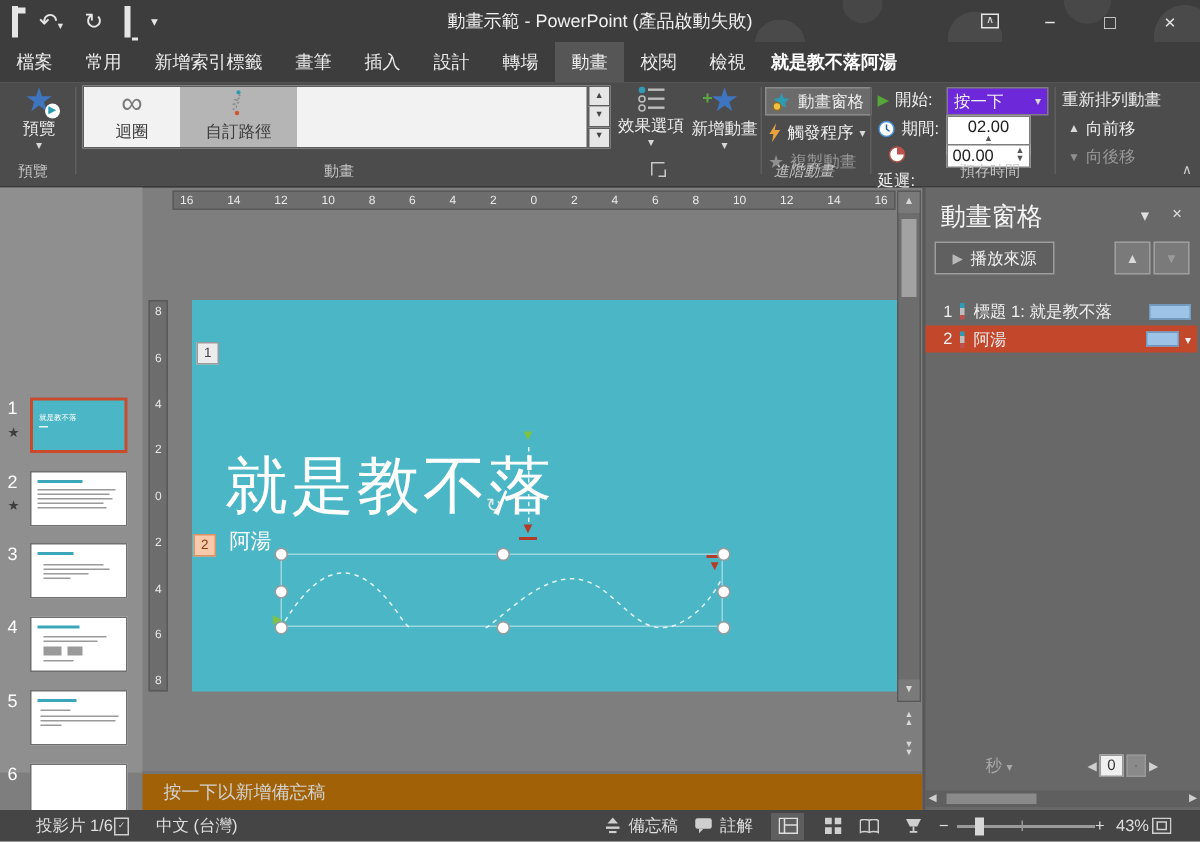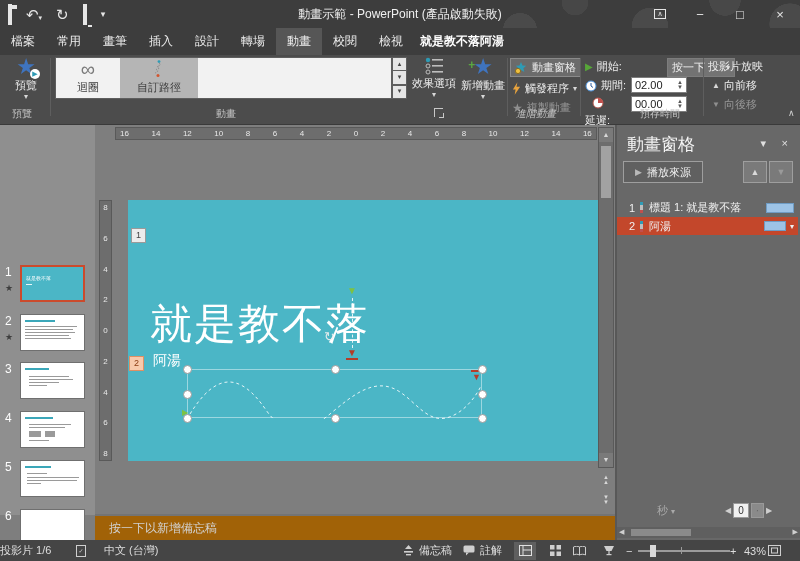--- a/index.html
+++ b/index.html
@@ -49,21 +49,21 @@
   .gal-item { width:64px; display:flex; flex-direction:column; align-items:center; justify-content:flex-end; padding-bottom:3px; color:#3c3c3c; font-size:11px; gap:2px; }
   .gal-item.selected { background:#b5b5b5; width:78px; }
   .gal-ico-inf { font-size:20px; line-height:18px; color:#7a7a7a; }
   .galscroll { position:absolute; left:392px; top:2px; width:15px; height:42px; display:flex; flex-direction:column; }
   .galscroll .g { flex:1; background:#e6e6e6; border:1px solid #5e5e5e; border-top:none; color:#444; font-size:7px; text-align:center; line-height:12px; }
   .galscroll .g:first-child { border-top:1px solid #5e5e5e; }
   .smallbtn { position:absolute; display:flex; align-items:center; gap:4px; color:#ededed; font-size:11px; white-space:nowrap; }
   .smallbtn.disabled { color:#979797; }
   .hl { background:#6b6b6b; border:1px solid #8a8a8a; padding:1px 4px; }
   .fieldlabel { color:#ededed; font-size:11px; }
-  .combo { background:#737373; border:1px solid #7d7d7d; color:#f0f0f0; font-size:11px; padding:1px 4px; display:flex; align-items:center; justify-content:space-between;margin-left:36px; }
+  .combo { background:#6d28d9; border:1px solid #7d7d7d; color:#f0f0f0; font-size:11px; padding:1px 4px; display:flex; align-items:center; justify-content:space-between; }
   .spin { background:#ffffff; border:1px solid #7d7d7d; color:#222; font-size:11px; padding:1px 3px; display:flex; align-items:center; justify-content:space-between; }
   .spin .arr { display:flex; flex-direction:column; font-size:6px; color:#555; line-height:5px; }
   .dlglaunch { position:absolute; width:9px; height:9px; border-left:1px solid #c8c8c8; border-top:1px solid #c8c8c8; }
   .dlglaunch::after { content:""; position:absolute; right:-1px; bottom:-1px; width:4px; height:4px; border-right:1px solid #c8c8c8; border-bottom:1px solid #c8c8c8; }
 
   
   .thumbpanel { position:absolute; left:0; top:125px; width:95px; height:390px; background:#8f8f8f; }
   .thumb { position:absolute; left:20px; width:65px; height:37px; background:#fff; border:1px solid #6f6f6f; }
   .thumb.sel { border:2px solid #cb4a2c; }
   .tnum { position:absolute; left:5px; width:14px; font-size:12px; color:#fdfdfd; }
@@ -144,20 +144,21 @@
         </span>
       <span class="wb">−</span>
       <span class="wb">□</span>
       <span class="wb">×</span>
     </div>
   </div>
 
   <div class="tabbar">
     <span class="tab">檔案</span>
     <span class="tab">常用</span>
+    <span class="tab">新增索引標籤</span>
     <span class="tab">畫筆</span>
     <span class="tab">插入</span>
     <span class="tab">設計</span>
     <span class="tab">轉場</span>
     <span class="tab active">動畫</span>
     <span class="tab">校閱</span>
     <span class="tab">檢視</span>
     <span class="account">就是教不落阿湯</span>
 
   </div>
@@ -243,21 +244,21 @@
       <span>按一下</span>
         <span class="caret">▾</span>
     </div>
     <div class="smallbtn" style="left:585px; top:23px;">
       <svg width="12" height="12" viewBox="0 0 12 12">
           <circle cx="6" cy="6" r="5" fill="#fff" stroke="#4a90d9"></circle>
           <path d="M6 3 v3 l2 1.5" stroke="#2a5d9e" fill="none"></path>
         </svg>
       <span class="fieldlabel">期間:</span>
     </div>
-    <div class="spin" style="position:absolute; left:631px; top:22px; width:56px;">
+    <div class="spin" style="position:absolute; left:631px; top:22px; width:56px;flex-direction:column;">
       <span>02.00</span>
       <span class="arr">
           <span>▲</span>
           <span>▼</span>
         </span>
     </div>
     <div class="smallbtn" style="left:585px; top:42px;flex-direction:column;">
       <svg width="12" height="12" viewBox="0 0 12 12">
           <circle cx="6" cy="6" r="5" fill="#fff" stroke="#b45046"></circle>
           <path d="M6 6 L6 1 A5 5 0 0 1 11 6 Z" fill="#c0504d"></path>
@@ -267,21 +268,21 @@
     <div class="spin" style="position:absolute; left:631px; top:41px; width:56px;">
       <span>00.00</span>
       <span class="arr">
           <span>▲</span>
           <span>▼</span>
         </span>
     </div>
     <span class="grouplabel" style="left:640px;">預存時間</span>
     <div class="vdiv" style="left:703px;"></div>
 
-    <span class="abs" style="left:708px; top:4px; font-size:11px; color:#ededed;">投影片放映</span>
+    <span class="abs" style="left:708px; top:4px; font-size:11px; color:#ededed;">重新排列動畫</span>
     <div class="smallbtn" style="left:712px; top:23px;">
       <span style="font-size:8px; color:#d8d8d8;">▲</span>
       <span>向前移</span>
     </div>
     <div class="smallbtn disabled" style="left:712px; top:42px;">
       <span style="font-size:8px; color:#8f8f8f;">▼</span>
       <span>向後移</span>
     </div>
     <span class="abs" style="left:788px; top:53px; font-size:9px; color:#cfcfcf;">∧</span>
   </div>
@@ -455,21 +456,21 @@
       </span>
     </div>
     <div class="pane-hscroll">
       <span class="e" style="left:2px;">◀</span>
       <span class="ph-thumb"></span>
       <span class="e" style="right:2px;">▶</span>
     </div>
   </div>
 
   <div class="statusbar">
-    <span class="sb" style="left:0;">投影片 1/6</span>
+    <span class="sb" style="left:24px;">投影片 1/6</span>
     <span class="sb" style="left:76px;">
         <span class="sb-ico-doc">✓</span>
       </span>
     <span class="sb" style="left:104px;">中文 (台灣)</span>
 
     <span class="sb" style="left:403px;">
       <svg width="11" height="11" viewBox="0 0 11 11">
           <path d="M5.5 0 L9 4 H2 Z" fill="#cfcfcf"></path>
           <rect x="1" y="6" width="9" height="1.6" fill="#cfcfcf"></rect>
           <rect x="3" y="9" width="5" height="1.4" fill="#cfcfcf"></rect>

